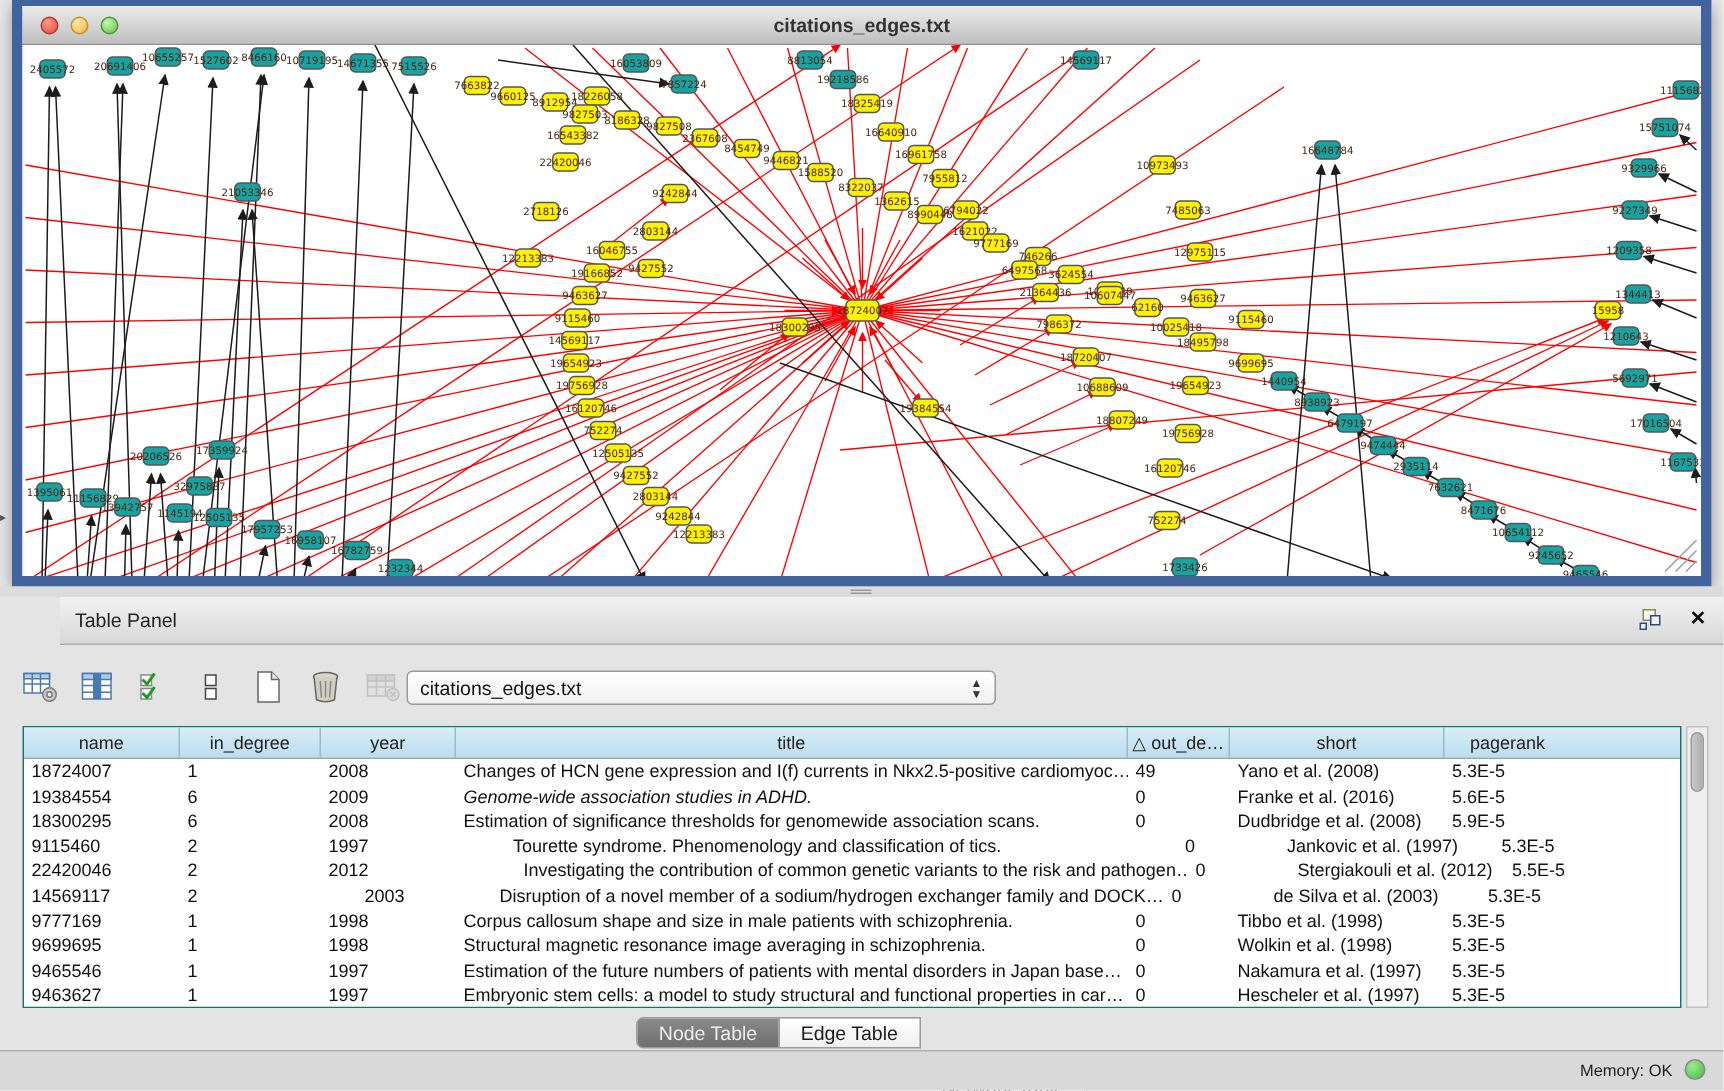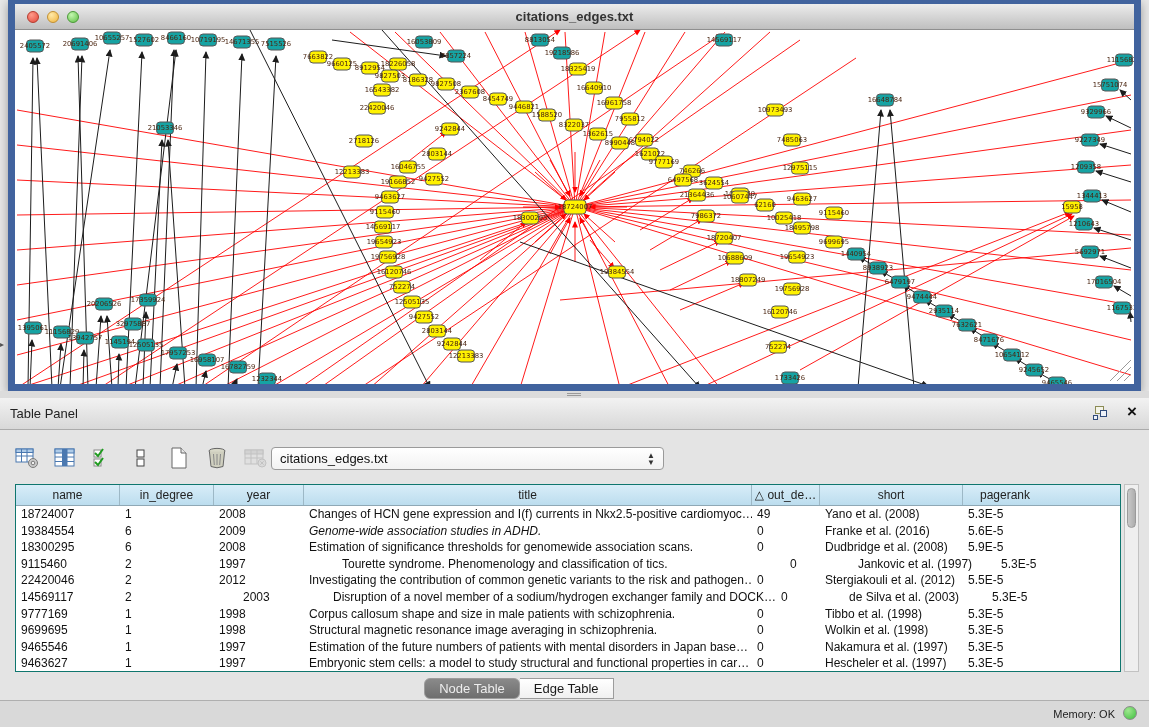--- a/index.html
+++ b/index.html
@@ -24,21 +24,21 @@
 
   
   #side-arrow { position:absolute; left:0px; top:340px; font-size:8px; color:#555; }
 
   
   #divider { position:absolute; left:0; top:391px; width:1149px; height:7px; background:#DCDCDC; }
   #divider .grip { position:absolute; left:567px; top:2px; width:14px; height:3px;
     border-top:1px solid #9a9a9a; border-bottom:1px solid #9a9a9a; }
 
   
-  #table-panel { position:absolute; left:0; top:398px; width:1149px; height:302px; background:#E4E4E4; }
+  #table-panel { position:absolute; left:0; top:398px; width:1149px; height:302px; background:#E4E4E4;padding-left:40px; }
   #panel-header { height:32px; background:linear-gradient(#F2F2F2,#D8D8D8); border-bottom:1px solid #ABABAB; position:relative; }
   #panel-title { position:absolute; left:10px; top:8px; font-size:13px; color:#222; }
   #panel-float { position:absolute; right:40px; top:8px; width:16px; height:15px; cursor:pointer; }
   #panel-float .sq1 { position:absolute; left:2px; top:0; width:9px; height:8px; border:1px solid #8B8B55; background:#f4f4e8; }
   #panel-float .sq2 { position:absolute; left:7px; top:4px; width:7px; height:7px; border:1px solid #2F4A7A; background:#eef2f8; }
   #panel-float .sq3 { position:absolute; left:0px; top:9px; width:5px; height:5px; border:1px solid #2F4A7A; background:#eef2f8; }
   #panel-close { position:absolute; right:12px; top:5px; font-size:17px; font-weight:bold; color:#111; cursor:pointer; line-height:18px; }
 
   
   #toolbar { position:absolute; left:14px; top:44px; height:32px; display:flex; align-items:center; gap:12px; }
@@ -65,21 +65,21 @@
     border:1px solid #C2C2C2; border-radius:0; }
   #vthumb { position:absolute; left:2px; top:3px; width:9px; height:40px; background:linear-gradient(90deg,#C9C9C9,#ADADAD);
     border:1px solid #9a9a9a; border-radius:5px; cursor:pointer; }
 
   
   #tabs { position:absolute; left:0; top:280px; width:1149px; display:flex; justify-content:center; }
   .tab { height:21px; line-height:20px; font-size:13px; padding:0 14px; border:1px solid #9c9c9c; border-left:none;
     background:linear-gradient(#FFFFFF,#F0F0F0); color:#1a1a1a; cursor:pointer; }
   .tab:first-child { border-left:1px solid #9c9c9c; border-radius:5px 0 0 5px; }
   .tab:last-child { border-radius:0 5px 5px 0;margin-top:36px; }
-  .tab.active { background:linear-gradient(#8a8a8a,#6e6e6e); color:#ededed;border-radius:6px; }
+  .tab.active { background:linear-gradient(#8a8a8a,#6e6e6e); color:#ededed; }
 
   
   #status-bar { position:absolute; left:0; top:700px; width:1149px; height:27px; background:#D9D9D9; border-top:1px solid #AFAFAF; }
   #memory { position:absolute; right:34px; top:7px; font-size:11px; color:#222; }
   #mem-dot { position:absolute; right:12px; top:5px; width:14px; height:14px; border-radius:50%;
     background:radial-gradient(circle at 35% 30%,#9fe88f,#3FBF3F); border:1px solid #8a8a8a; }
 </style>
 </head>
 <body>
 
@@ -838,21 +838,21 @@
             <div class="td" style="width: 90px;">1997</div>
             <div class="td" style="width: 448px; margin-left: 33px;">Tourette syndrome. Phenomenology and classification of tics.</div>
             <div class="td" style="width: 68px;">0</div>
             <div class="td" style="width: 143px;">Jankovic et al. (1997)</div>
             <div class="td" style="width: 84px;">5.3E-5</div>
           </div>
           <div class="tr">
             <div class="td" style="width: 104px;">22420046</div>
             <div class="td" style="width: 94px;">2</div>
             <div class="td" style="width: 90px;">2012</div>
-            <div class="td" style="width: 448px;">Investigating the contribution of common genetic variants to the risk and pathogen…</div>
+            <div class="td" style="width: 448px; margin-left: 40px;">Investigating the contribution of common genetic variants to the risk and pathogen…</div>
             <div class="td" style="width: 68px;">0</div>
             <div class="td" style="width: 143px;">Stergiakouli et al. (2012)</div>
             <div class="td" style="width: 84px;">5.5E-5</div>
           </div>
           <div class="tr">
             <div class="td" style="width: 104px;">14569117</div>
             <div class="td" style="width: 94px;">2</div>
             <div class="td" style="width: 90px; margin-left: 24px;">2003</div>
             <div class="td" style="width: 448px;">Disruption of a novel member of a sodium/hydrogen exchanger family and DOCK…</div>
             <div class="td" style="width: 68px;">0</div>

